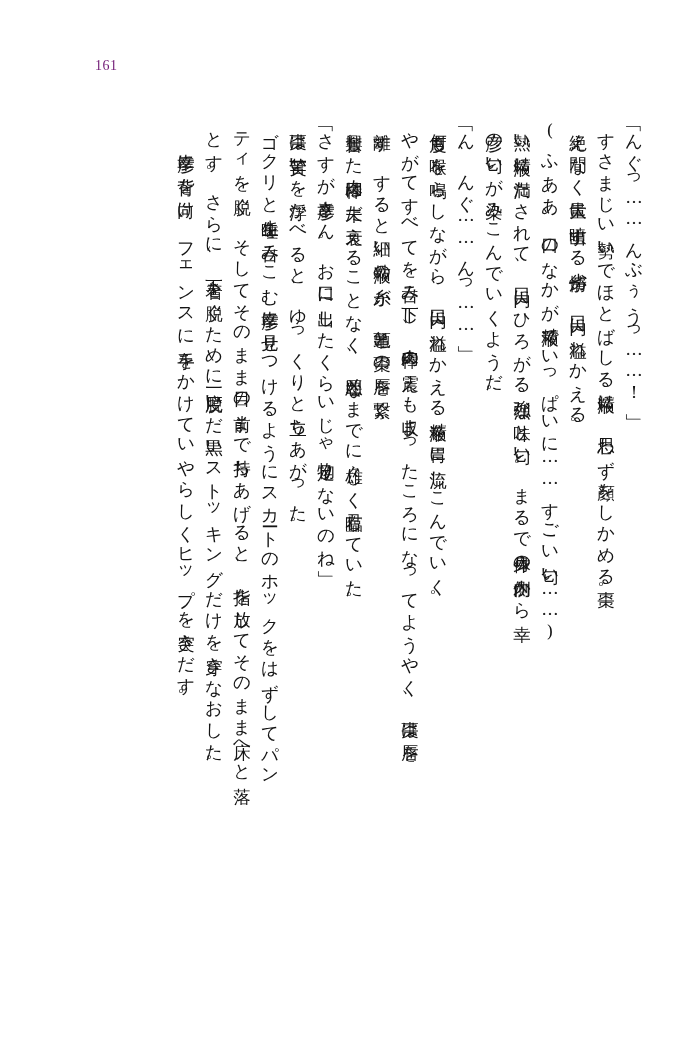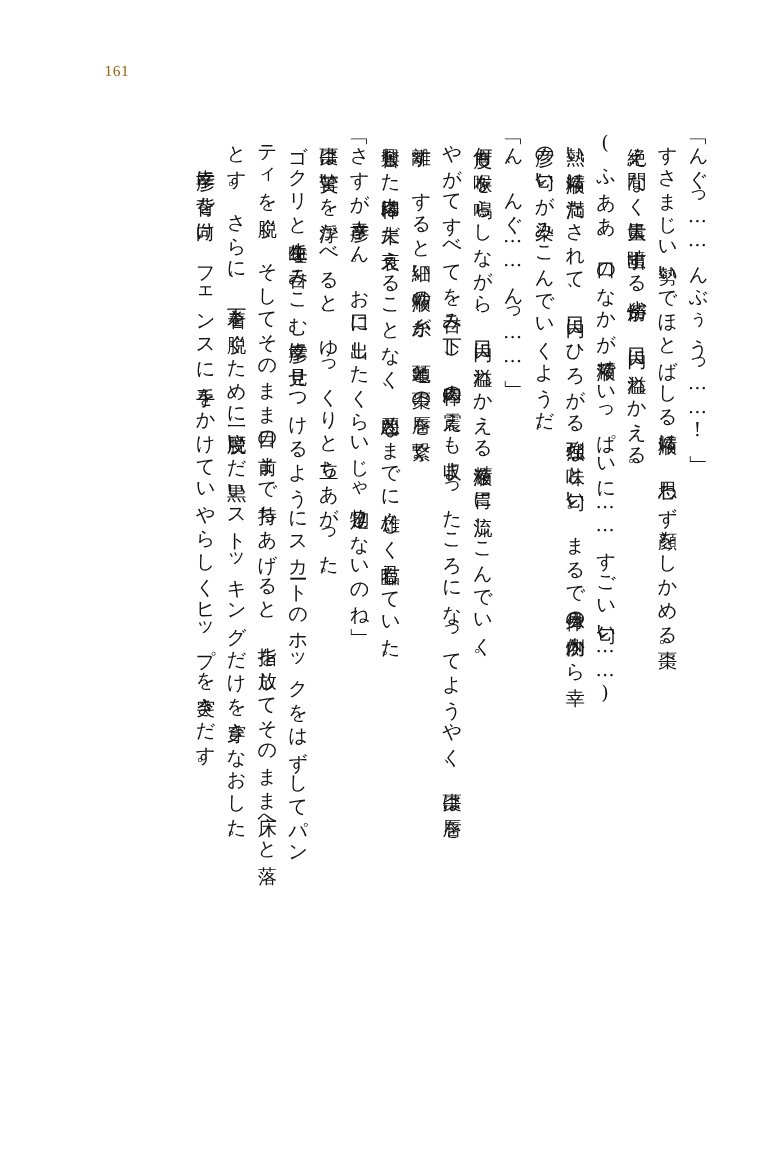--- a/index.html
+++ b/index.html
@@ -17,21 +17,21 @@
     height: 1050px;
     background: #ffffff;
     overflow: hidden;
   }
   #page-number {
     position: absolute;
     top: 58px;
     left: 95px;
     font-size: 14px;
     letter-spacing: 0.5px;
-    color: #a16207;
+    color: #701a75;
     font-family: "Liberation Serif", "DejaVu Serif", serif;
   }
   
   #body-text {
     position: absolute;
     top: 120px;
     right: 58px;
     left: 58px;
     height: 830px;
     display: flex;

